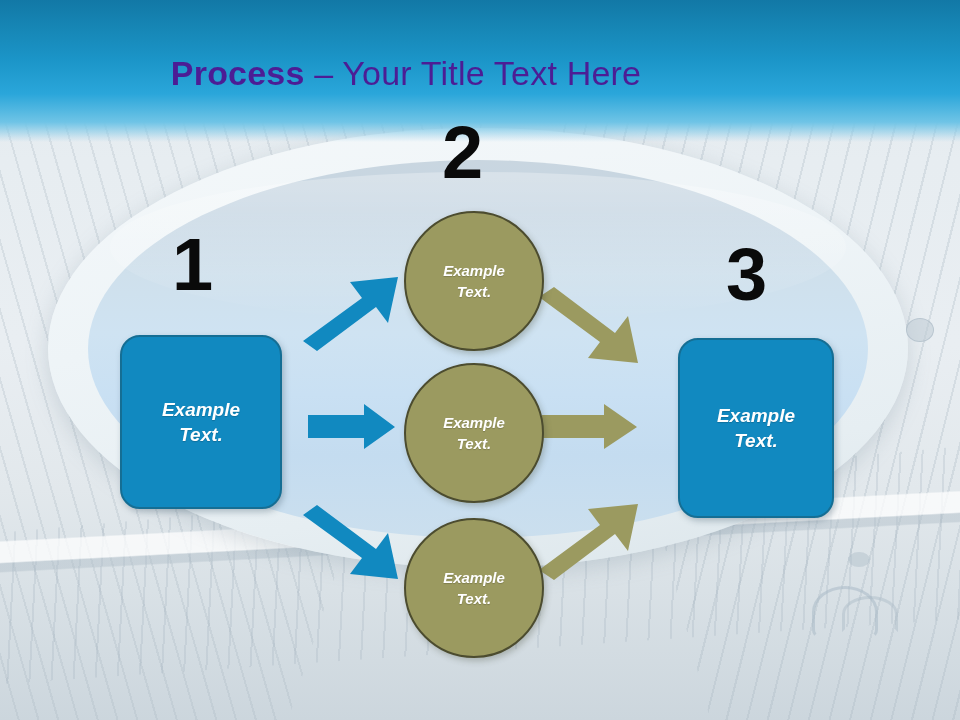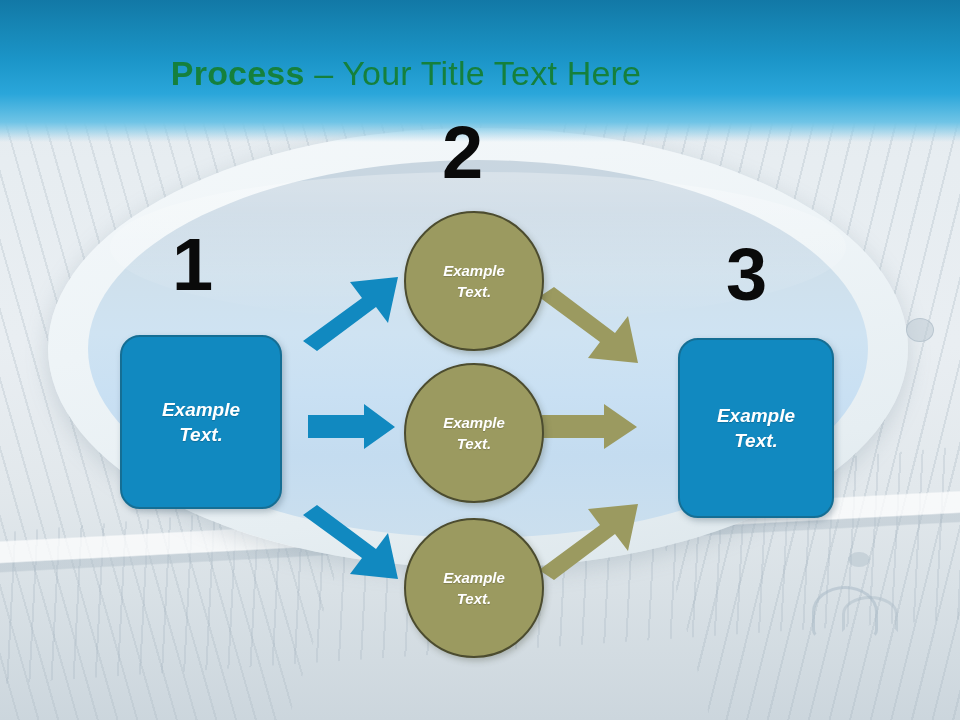--- a/index.html
+++ b/index.html
@@ -168,21 +168,21 @@
       #6fc4e6 86%,
       rgba(170,214,236,0.35) 97%,
       rgba(200,226,240,0.0) 100%);
   }
 
   .slide-title {
     position: absolute;
     left: 0; top: 52px;
     width: 812px;
     text-align: center;
-    color: #15803d;
+    color: #4c1d95;
     font-size: 34px;
     line-height: 42px;
     letter-spacing: 0.2px;
     white-space: nowrap;
   }
   .slide-title .strong { font-weight: bold; }
   .slide-title .light  { font-weight: normal; }
 
   
   .step-num {

